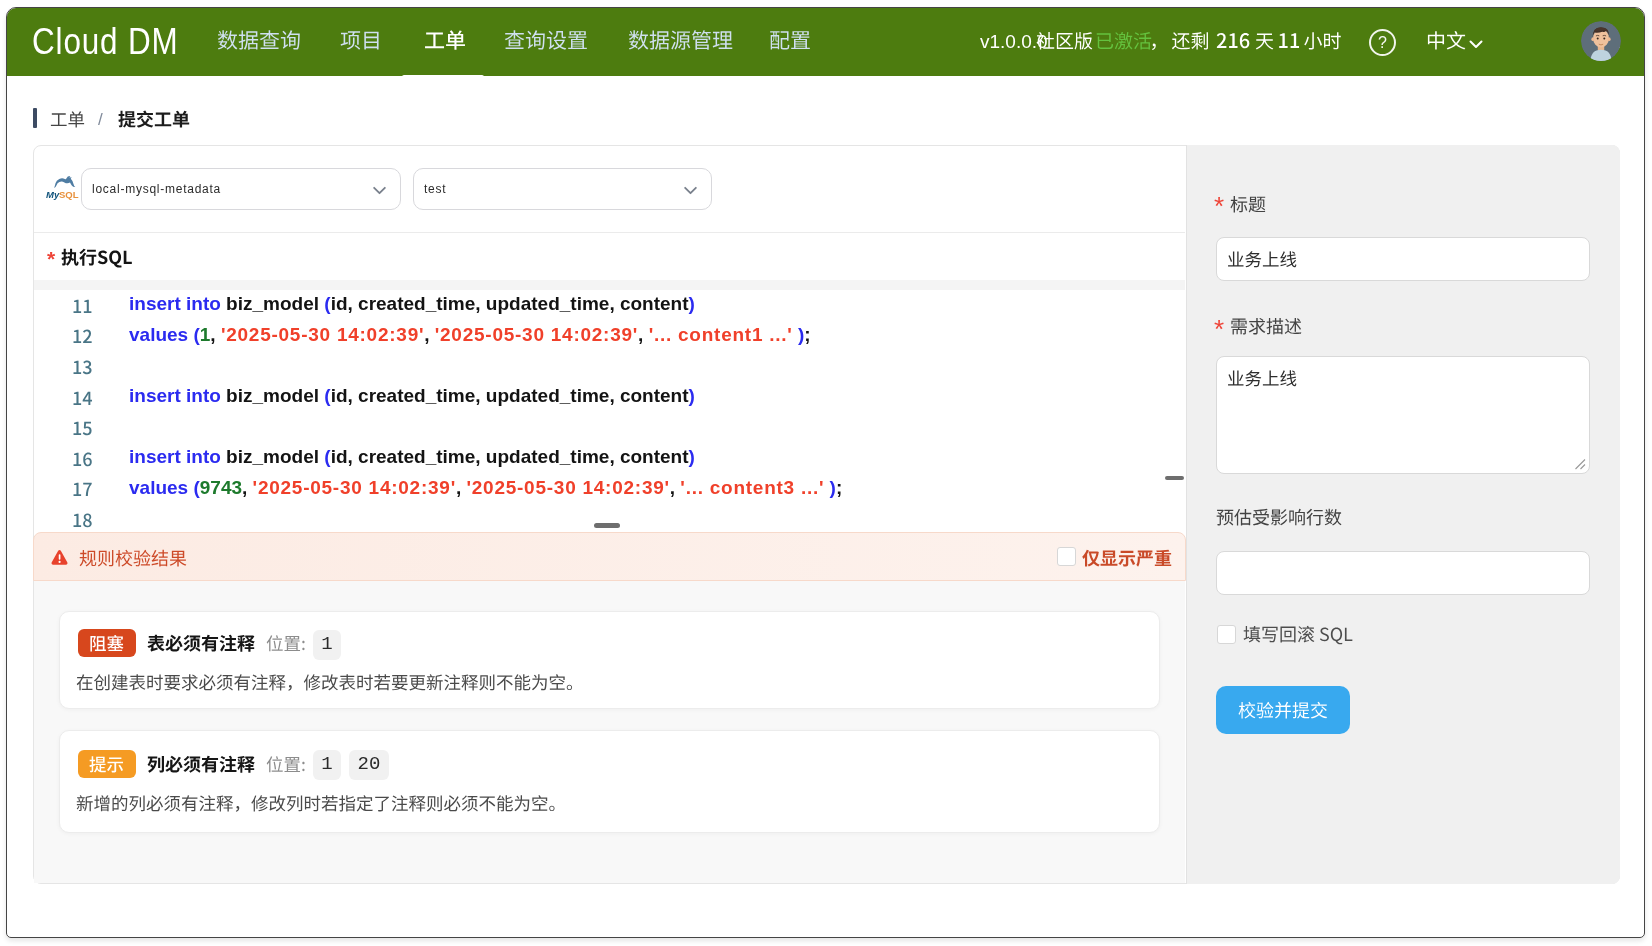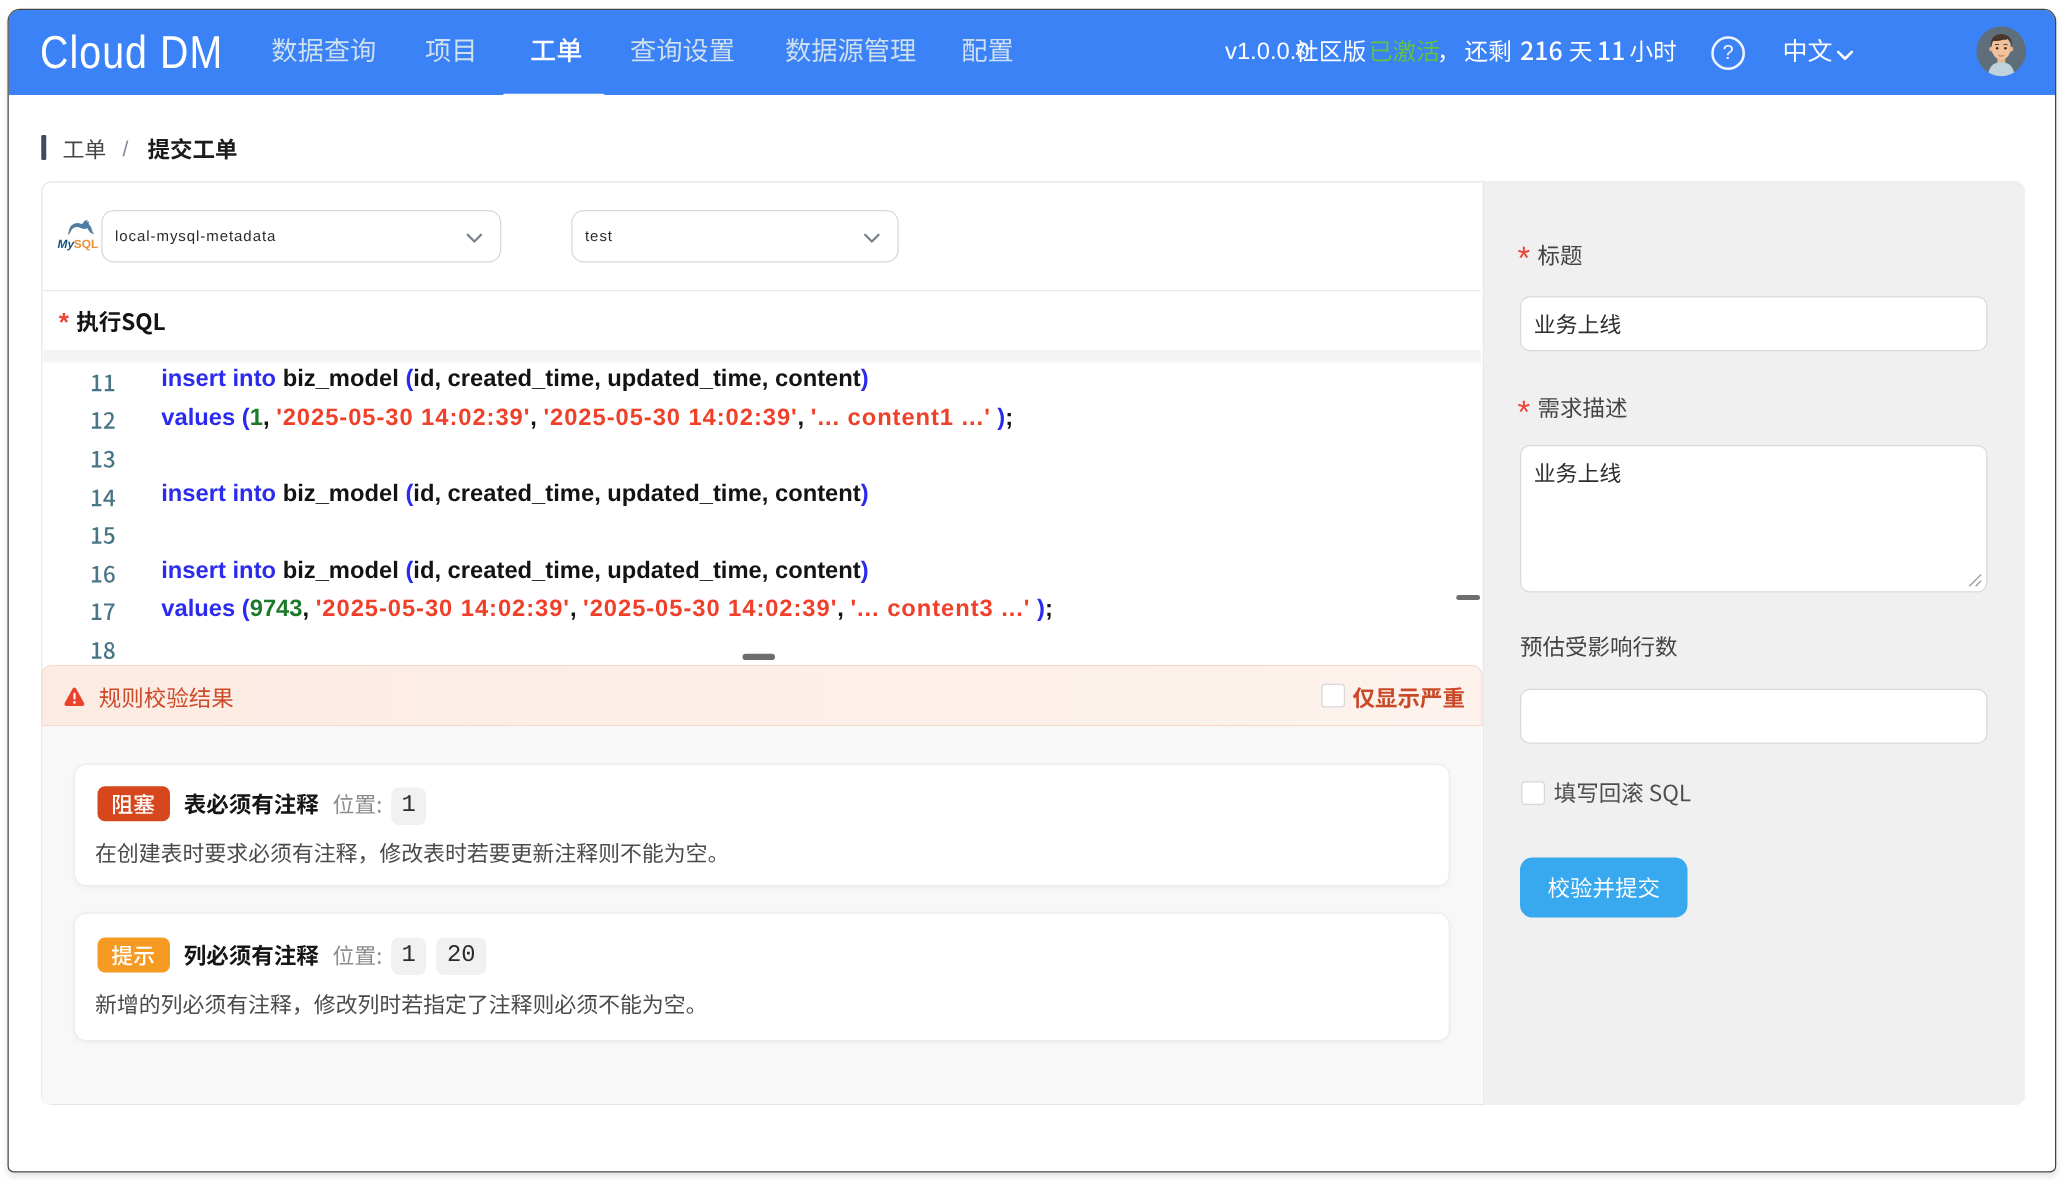--- a/index.html
+++ b/index.html
@@ -2,21 +2,21 @@
 <html lang="zh"><head>
 <meta charset="utf-8">
 <style>
 * { margin:0; padding:0; box-sizing:border-box; }
 html,body { width:1652px; height:946px; background:#fff; font-family:"Liberation Sans", sans-serif; overflow:hidden; }
 .abs { position:absolute; }
 svg.abs { overflow:visible; }
 
 .frame { position:absolute; left:6px; top:7px; width:1639px; height:931px; border:1.5px solid #454545; border-radius:10px 10px 5px 5px; pointer-events:none; z-index:50; box-shadow:0 3px 5px rgba(0,0,0,.10); }
 
-.nav { position:absolute; left:7px; top:8px; width:1637px; height:68px; background:#3b82f6; border-radius:9px 9px 0 0; }
+.nav { position:absolute; left:7px; top:8px; width:1637px; height:68px; background:#4d7c0f; border-radius:9px 9px 0 0; }
 .logo { position:absolute; left:25px; top:13px; width:220px; font-size:37px; font-weight:400; color:#fff; letter-spacing:1px; transform:scaleX(0.85); transform-origin:0 0; }
 .underline { position:absolute; left:395px; top:67px; width:82px; height:3.5px; background:#fff; border-radius:2px; }
 .nrt { position:absolute; top:23px; font-size:19px; line-height:22px; color:#fff; }
 .helpcirc { position:absolute; left:1362px; top:21px; width:27px; height:27px; border:2px solid rgba(255,255,255,.92); border-radius:50%; color:rgba(255,255,255,.95); font-size:16px; line-height:23px; text-align:center; font-weight:400;}
 
 .crumbbar { position:absolute; left:33px; top:108px; width:4px; height:20px; background:#3d4b63; border-radius:1px; }
 .crumbsep { position:absolute; left:98px; top:110px; font-size:17px; color:#828c9c; }
 
 .panel { position:absolute; left:33px; top:145px; width:1587px; height:739px; border:1px solid #e5e5e5; border-radius:8px; background:#fff; }
 .rightcol { position:absolute; left:1186px; top:145px; width:434px; height:739px; background:#f0f0f0; border-left:1px solid #e2e2e2; border-radius:0 8px 8px 0; }
@@ -218,21 +218,21 @@
 <svg class="abs" style="left:46px; top:175px;" width="30" height="28" viewBox="0 0 30 28">
   <path d="M20.5 3.2 Q21.5 0.8 24.3 1.0 L23.4 2.2 Q24.6 2.6 25.6 2.1 L24.8 3.8 Q26.9 5.9 27.6 9.2 Q28.0 11.2 29.3 12.0 Q27.2 12.2 26.0 10.8 Q24.9 9.5 24.0 7.6 Q21.2 9.0 18.4 7.4 Q15.9 5.9 13.4 7.0 Q11.3 8.0 10.4 10.4 Q9.8 12.2 8.2 13.0 Q9.0 10.2 9.5 8.2 Q10.3 5.1 13.3 3.9 Q16.3 2.7 18.8 4.0 Q19.9 4.6 20.5 3.2 Z" fill="#4f7da3"></path>
   <text x="0" y="23" font-size="9.5" font-weight="bold" font-style="italic" fill="#11537b" font-family="Liberation Sans">My</text>
   <text x="13" y="23" font-size="9.5" font-weight="bold" fill="#e8913c" font-family="Liberation Sans">SQL</text>
 </svg>
 <div class="sel" style="left:81px; top:168px; width:320px;">local-mysql-metadata
   <svg class="chev" width="15" height="15" viewBox="0 0 14 14">
       <path d="M2 4.5 L7 9.5 L12 4.5" stroke="#79808c" stroke-width="1.7" fill="none" stroke-linecap="round" stroke-linejoin="round"></path>
     </svg>
 </div>
-<div class="sel" style="left:413px; top:168px; width:262px;margin-left:44px;">test
+<div class="sel" style="left:413px; top:168px; width:299px;">test
   <svg class="chev" width="15" height="15" viewBox="0 0 14 14">
       <path d="M2 4.5 L7 9.5 L12 4.5" stroke="#79808c" stroke-width="1.7" fill="none" stroke-linecap="round" stroke-linejoin="round"></path>
     </svg>
 </div>
 <div class="abs" style="left:34px; top:232px; width:1151px; height:1px; background:#ebebeb;"></div>
 <div class="req" style="left:47px; top:248px; font-size:21px; font-weight:700;">*</div>
 
 <div class="editor">
     <div style="position:absolute;left:0;top:0;width:100%;height:10px;background:#f4f4f4;"></div>
   <div class="codewrap">

